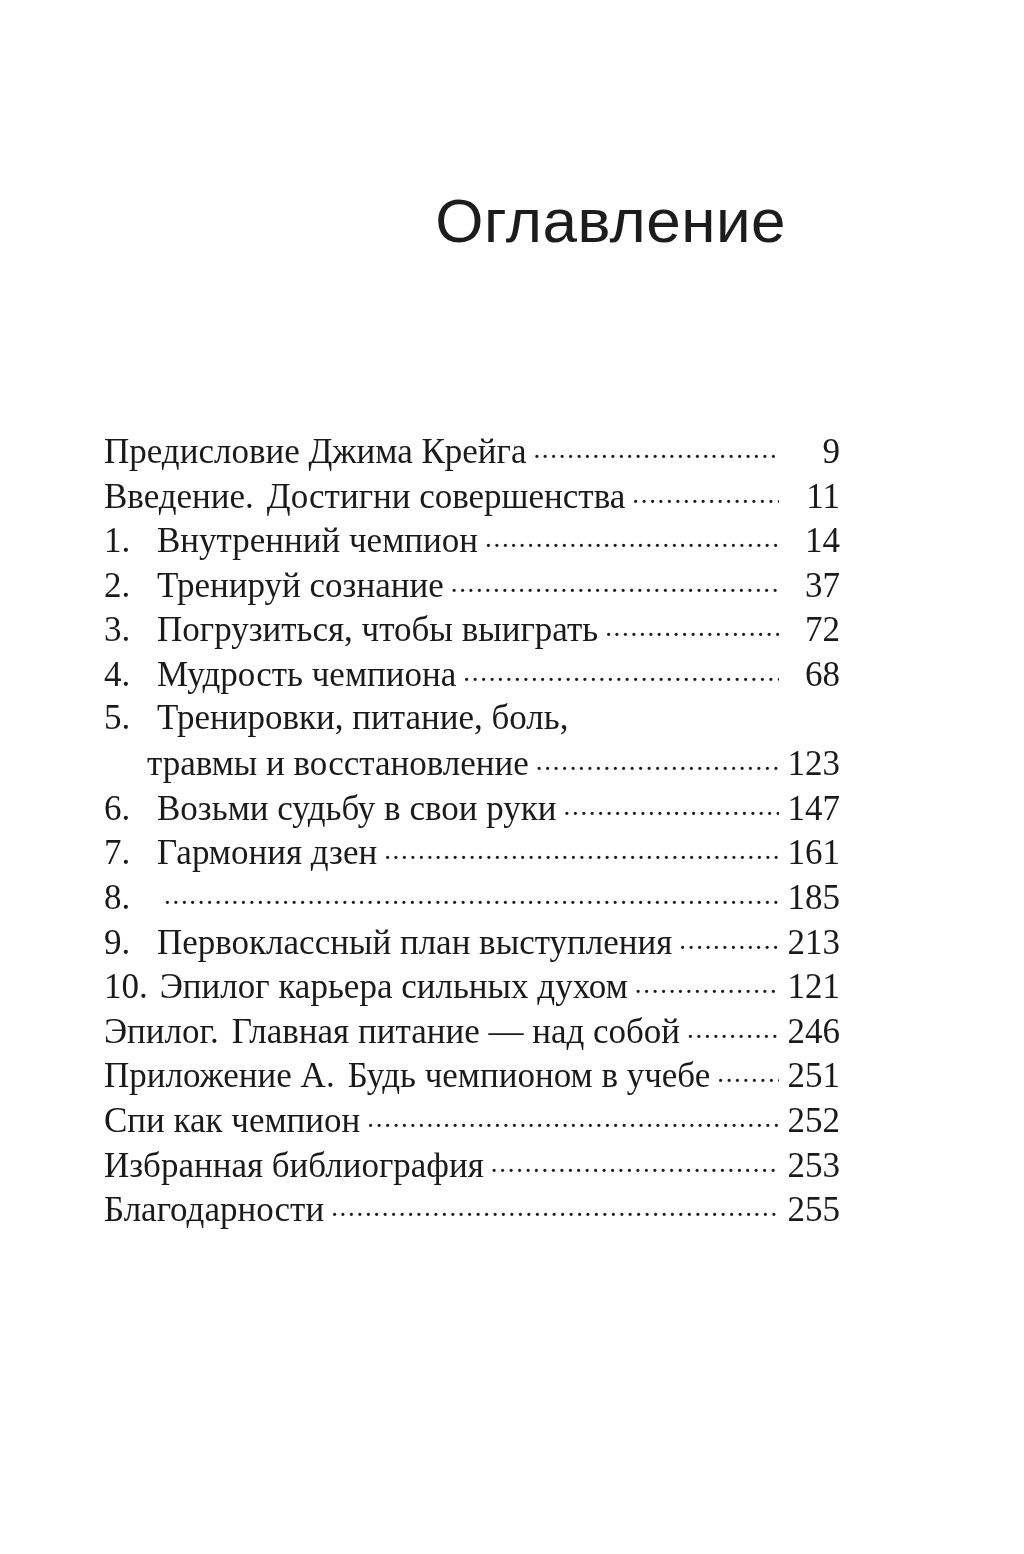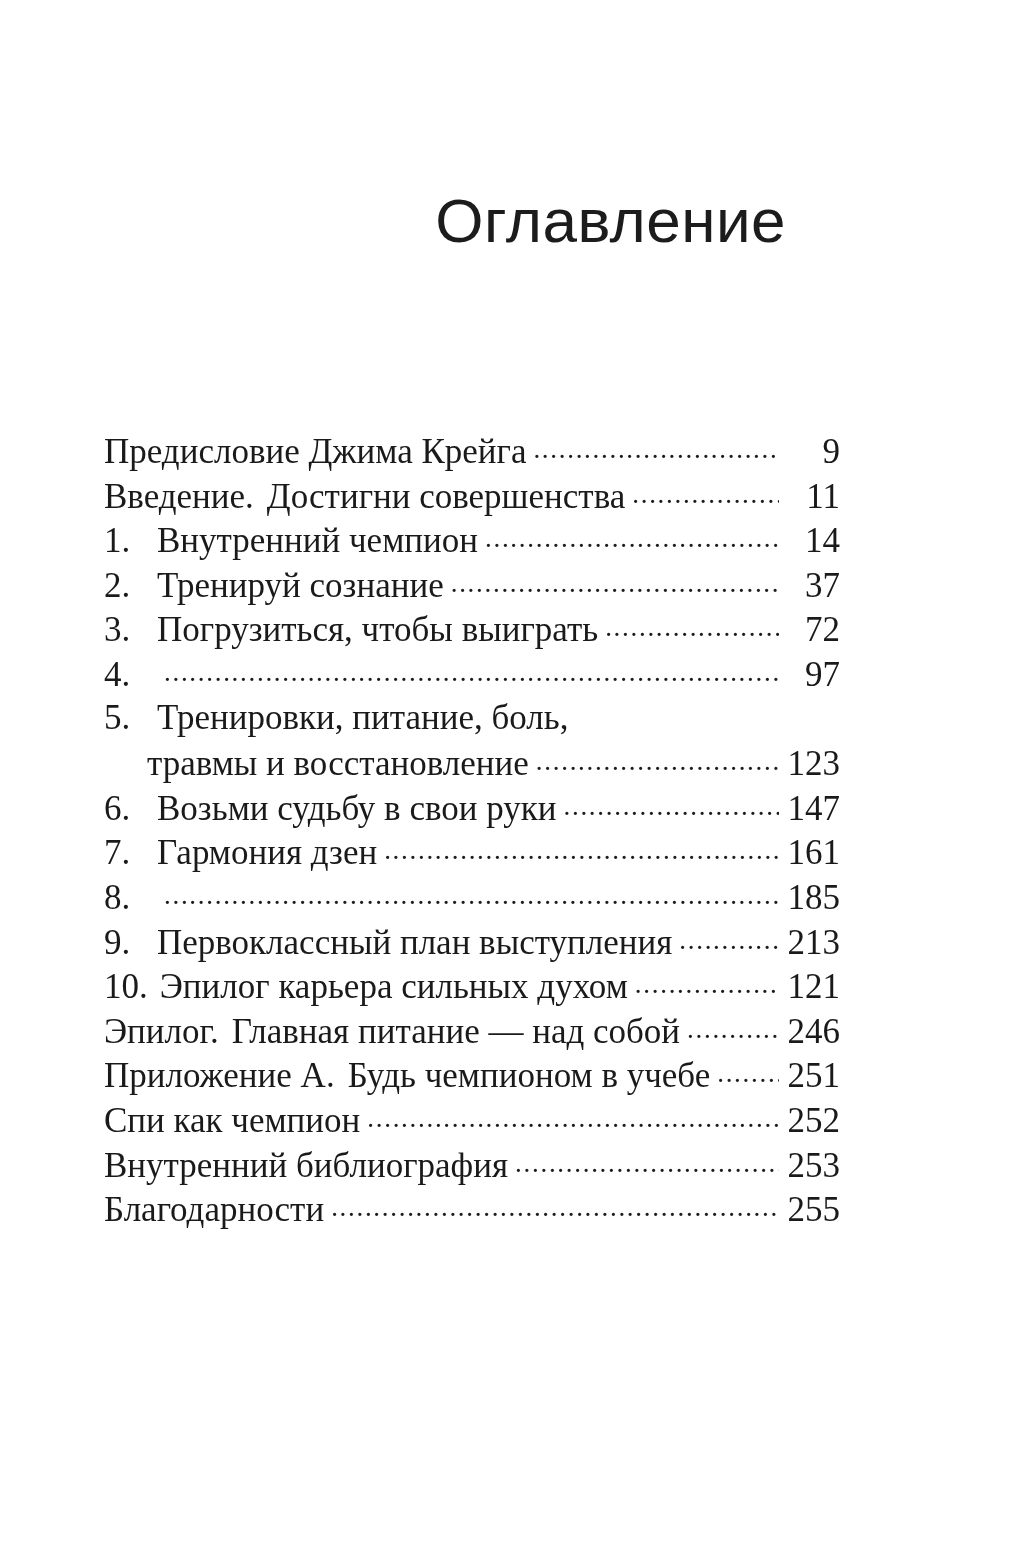--- a/index.html
+++ b/index.html
@@ -172,22 +172,23 @@
         <span class="entry-num">3.</span>
         <span class="entry-title">Погрузиться, чтобы выиграть</span>
         <span class="leader"></span>
         <span class="entry-page">72</span>
       </div>
     </div>
 
     <div class="toc-entry">
       <div class="toc-line">
         <span class="entry-num">4.</span>
-        <span class="leader"></span>
-        <span class="entry-page">97</span>
+        <span class="entry-title">Мудрость чемпиона</span>
+        <span class="leader"></span>
+        <span class="entry-page">68</span>
       </div>
     </div>
 
     <div class="toc-entry">
       <div class="toc-line nolead">
         <span class="entry-num">5.</span>
         <span class="entry-title">Тренировки, питание, боль,</span>
         <span class="spacer"></span>
       </div>
       <div class="toc-line continuation">
@@ -263,21 +264,21 @@
     <div class="toc-entry">
       <div class="toc-line">
         <span class="entry-title">Спи как чемпион</span>
         <span class="leader"></span>
         <span class="entry-page">252</span>
       </div>
     </div>
 
     <div class="toc-entry">
       <div class="toc-line">
-        <span class="entry-title">Внутренний библиография</span>
+        <span class="entry-title">Избранная библиография</span>
         <span class="leader"></span>
         <span class="entry-page">253</span>
       </div>
     </div>
 
     <div class="toc-entry">
       <div class="toc-line">
         <span class="entry-title">Благодарности</span>
         <span class="leader"></span>
         <span class="entry-page">255</span>

